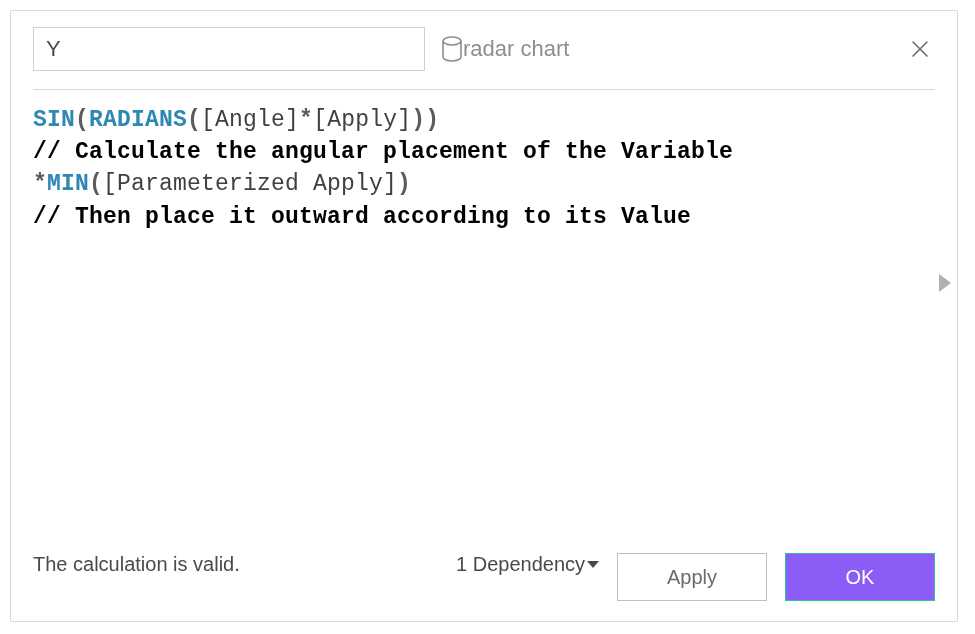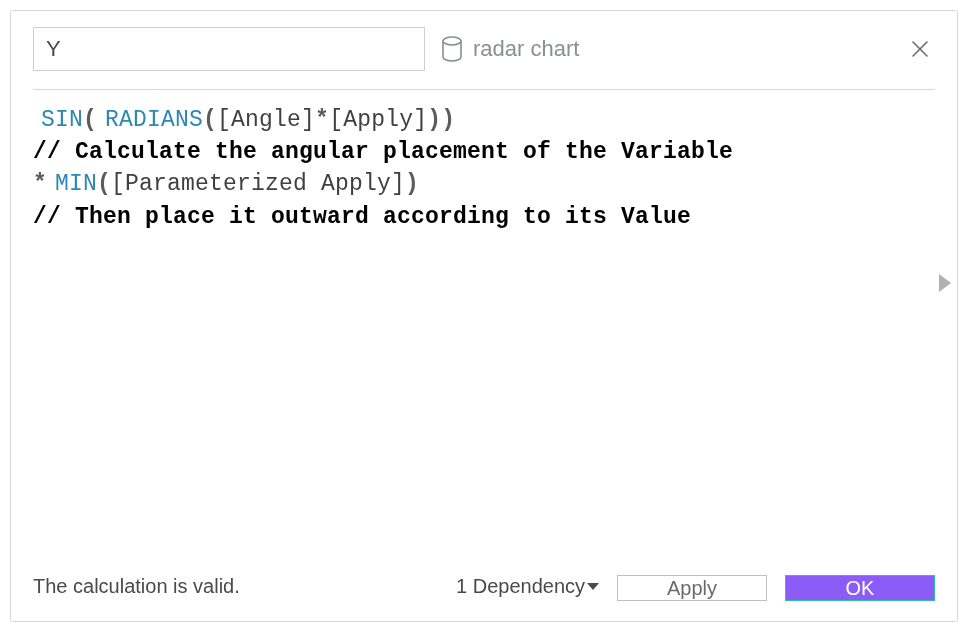--- a/index.html
+++ b/index.html
@@ -34,21 +34,21 @@
     border: 1px solid #cfcfcf;
     font-size: 22px;
     padding: 0 12px;
     color: #4a4a4a;
     outline: none;
     background: #fff;
   }
   .ds {
     display: flex;
     align-items: center;
-    gap: 10px;
+    gap: 0;
     color: #8a8f94;
     font-size: 22px;
   }
   .ds svg { flex: 0 0 auto; }
   .close-x {
     margin-left: auto;
     width: 28px; height: 28px;
     display: flex; align-items: center; justify-content: center;
     cursor: pointer;
     color: #6e6e6e;
@@ -67,21 +67,21 @@
   }
   .code {
     padding: 14px 22px 0 22px;
     font-family: "Menlo", "Consolas", "Courier New", monospace;
     font-size: 23px;
     line-height: 1.4;
     white-space: pre;
     color: #5c5c5c;
     letter-spacing: 0.2px;
   }
-  .tok-func  { color: #2d88b3; font-weight: 400; margin-left: 8px; }
+  .tok-func  { color: #2d88b3; font-weight: 700; }
   .tok-paren { color: #5c5c5c; font-weight: 600; }
   .tok-field { color: #404040; font-weight: 500; }
   .tok-op    { color: #5c5c5c; font-weight: 600; }
   .tok-comment { color: #000000; font-weight: bold; }
   .expand-tri {
     position: absolute;
     right: 6px;
     top: 184px;
     width: 0; height: 0;
     border-top: 9px solid transparent;
@@ -106,21 +106,21 @@
     color: #4a4a4a;
   }
   .dep .caret {
     width: 0; height: 0;
     border-left: 6px solid transparent;
     border-right: 6px solid transparent;
     border-top: 7px solid #4a4a4a;
     margin-left: 2px;
   }
   .btn {
-    height: 26px;
+    height: 48px;
     min-width: 150px;
     border: 1px solid #bfbfbf;
     background: #fff;
     color: #6b6b6b;
     font-size: 20px;
     cursor: pointer;
     display: flex; align-items: center; justify-content: center;
   }
   .btn-primary {
     background: #8b5cf6;

